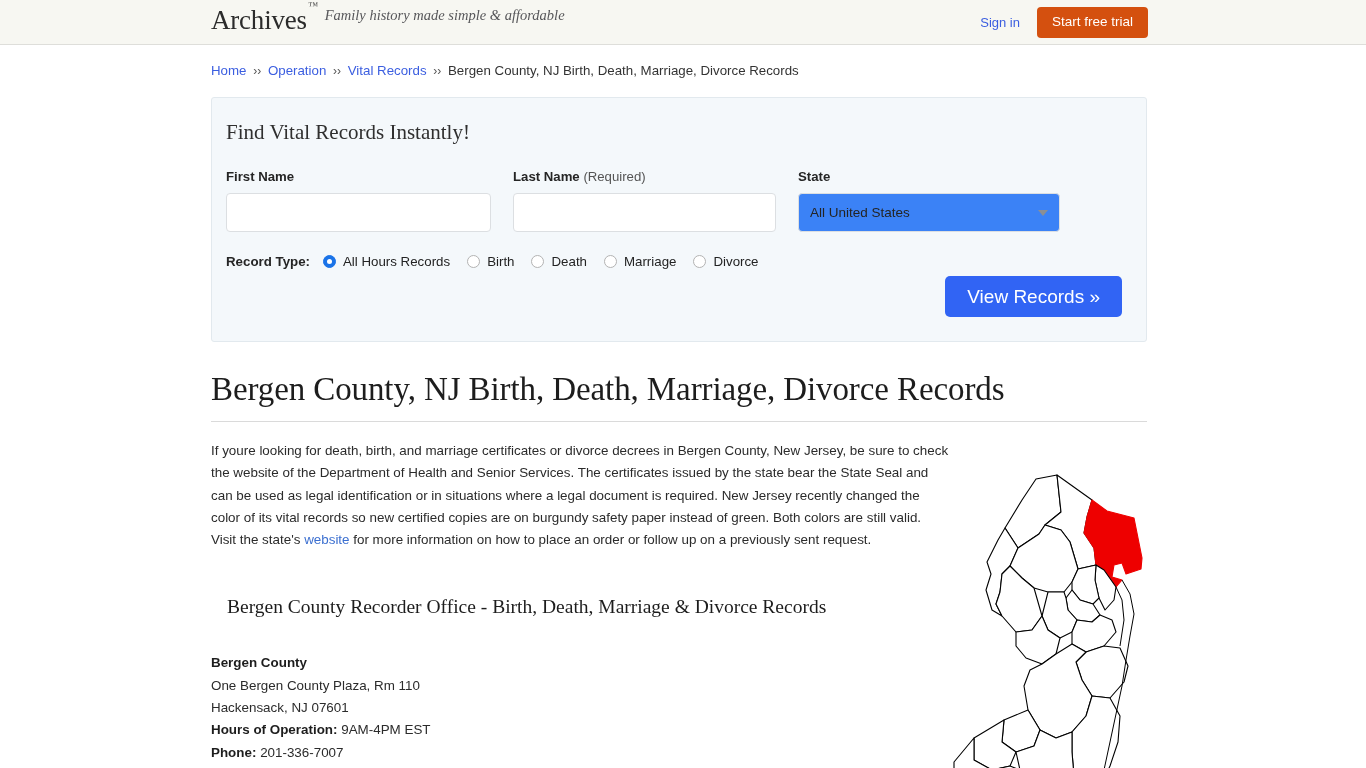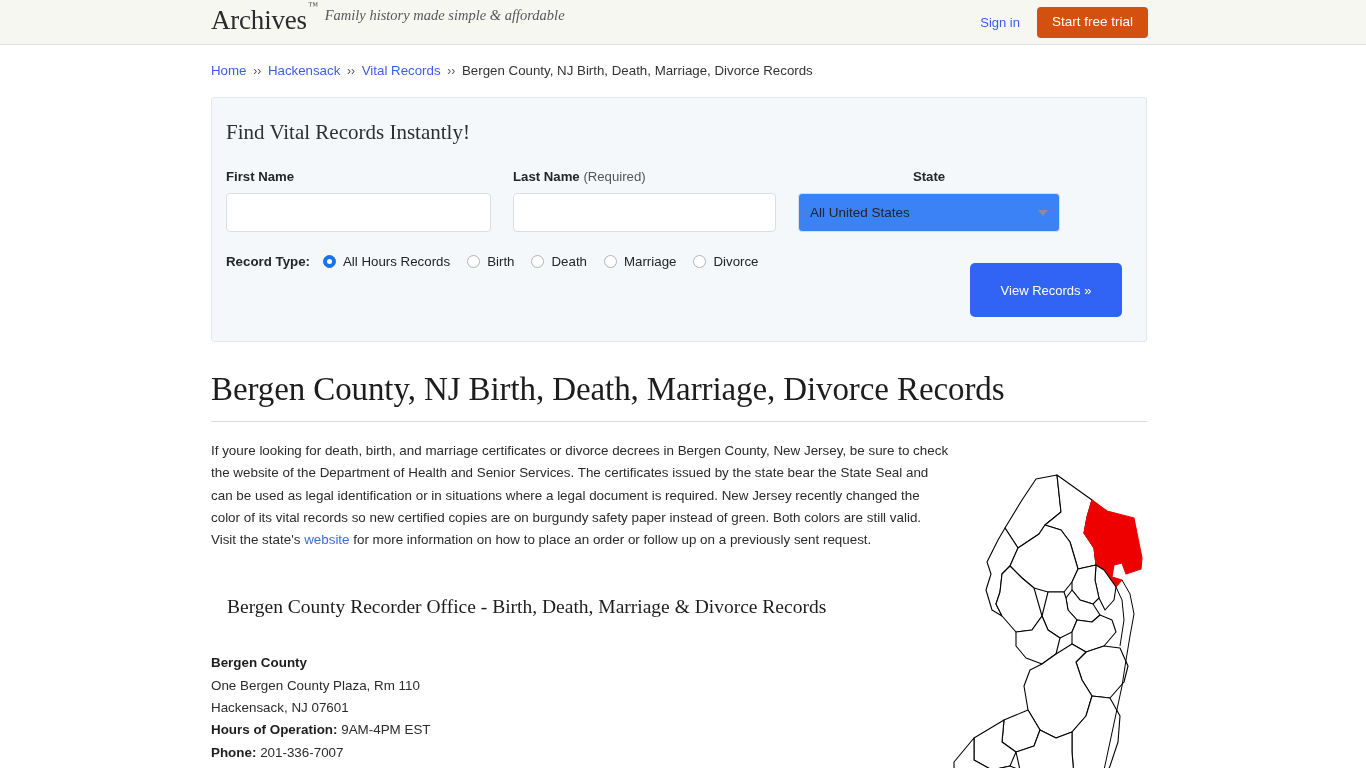--- a/index.html
+++ b/index.html
@@ -122,21 +122,21 @@
   .field-row {
     display: flex;
     gap: 22px;
   }
   .field {
     display: flex;
     flex-direction: column;
   }
   .field.first { width: 265px; }
   .field.last { width: 263px; }
-  .field.state { width: 262px; text-align: center; }
+  .field.state { width: 262px; }
   .field-label {
     font-size: 13.2px;
     font-weight: bold;
     color: #252525;
     margin-bottom: 9px;
     line-height: 15px;
   }
   .field-label .optional {
     font-weight: normal;
     color: #555;
@@ -226,24 +226,24 @@
   .view-btn-wrap {
     position: absolute;
     right: 24px;
     bottom: 24px;
   }
   .view-btn {
     background: #3164f4;
     color: #fff;
     border: none;
     border-radius: 5px;
-    font-size: 13px;
+    font-size: 19px;
     font-family: "Liberation Sans", sans-serif;
     padding: 0 22px;
-    height: 54px;
+    height: 41px;
     min-width: 152px;
     cursor: pointer;
   }
 
   
   .page-title {
     font-family: "Liberation Serif", serif;
     font-weight: normal;
     font-size: 33px;
     color: #1d1d1d;
@@ -310,21 +310,21 @@
     <button class="trial-btn">Start free trial</button>
   </div>
 </div>
 
 <div class="page">
   <div class="content">
 
     <div class="breadcrumb">
       <a>Home</a>
       <span class="crumb-sep">››</span>
-      <a>Hackensack</a>
+      <a>Operation</a>
       <span class="crumb-sep">››</span>
       <a>Vital Records</a>
       <span class="crumb-sep">››</span>
       <span class="crumb-current">Bergen County, NJ Birth, Death, Marriage, Divorce Records</span>
     </div>
 
     <div class="search-panel">
       <h2 class="panel-title">Find Vital Records Instantly!</h2>
 
       <div class="field-row">

